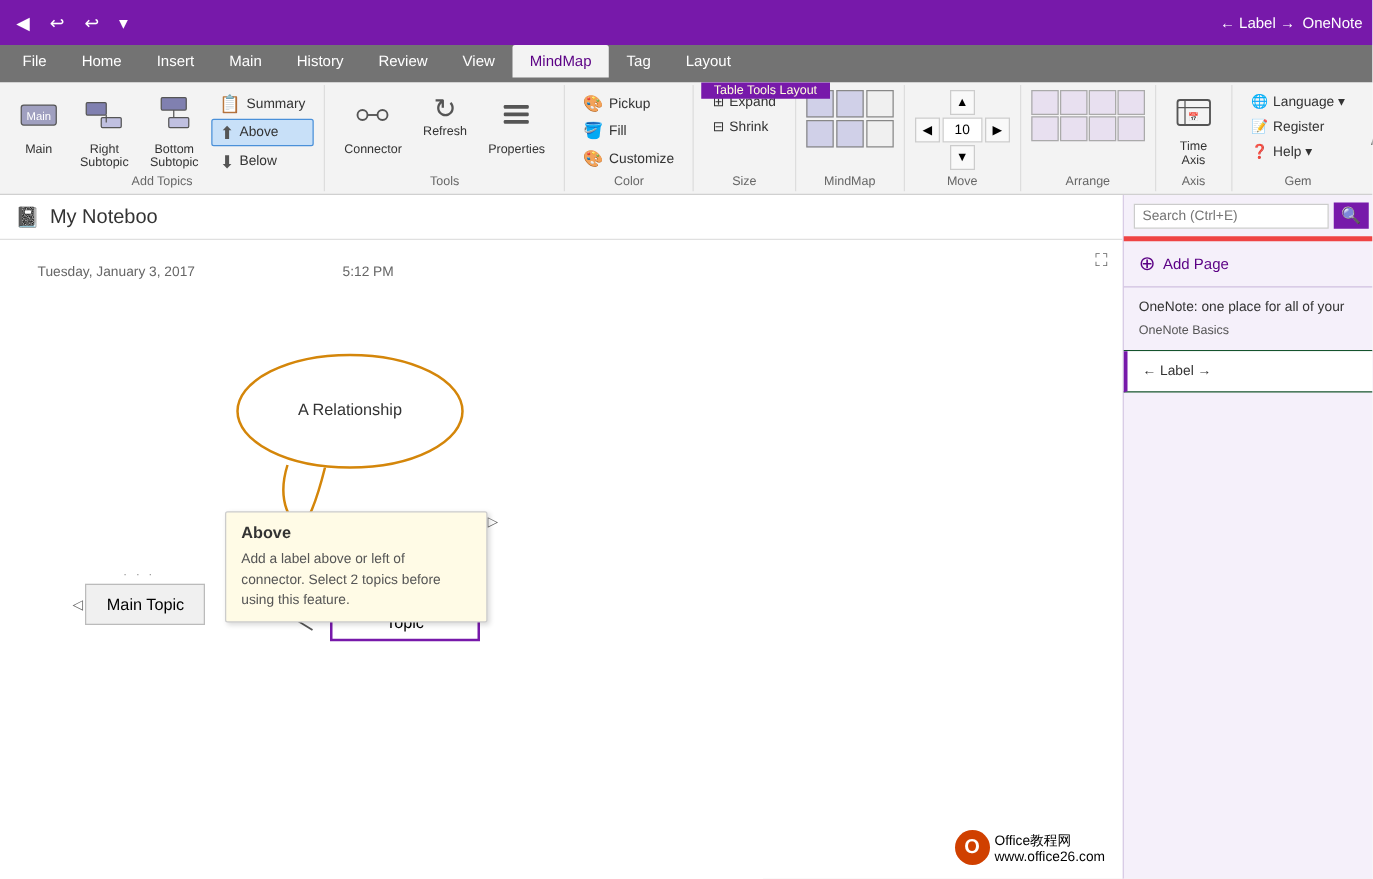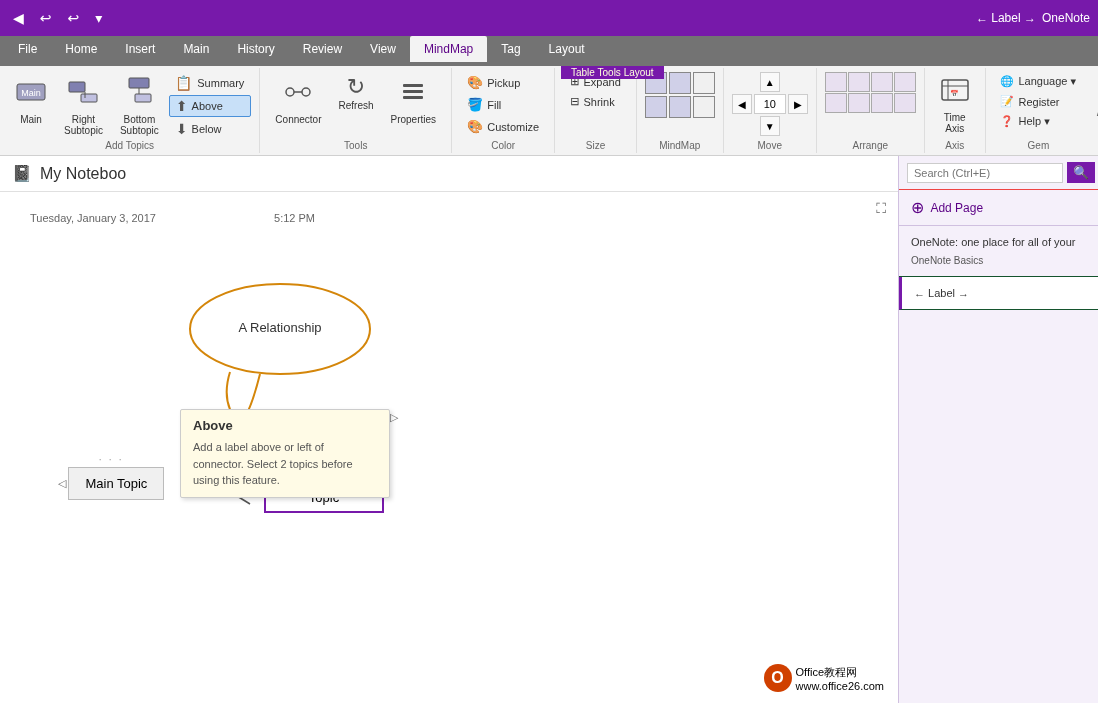--- a/index.html
+++ b/index.html
@@ -191,21 +191,21 @@
       width: 200px;
       background: #f5f0fa;
       border-left: 1px solid #d0c0e0;
       display: flex;
       flex-direction: column;
     }
     .search-bar {
       display: flex;
       align-items: center;
       padding: 6px 8px;
-      border-bottom: 1px solid #ef4444;
+      border-bottom: 4px solid #ef4444;
       gap: 4px;
     }
     .search-input {
       flex: 1;
       border: 1px solid #ccc;
       padding: 3px 6px;
       font-size: 11px;
       color: #999;
     }
     .search-btn {

